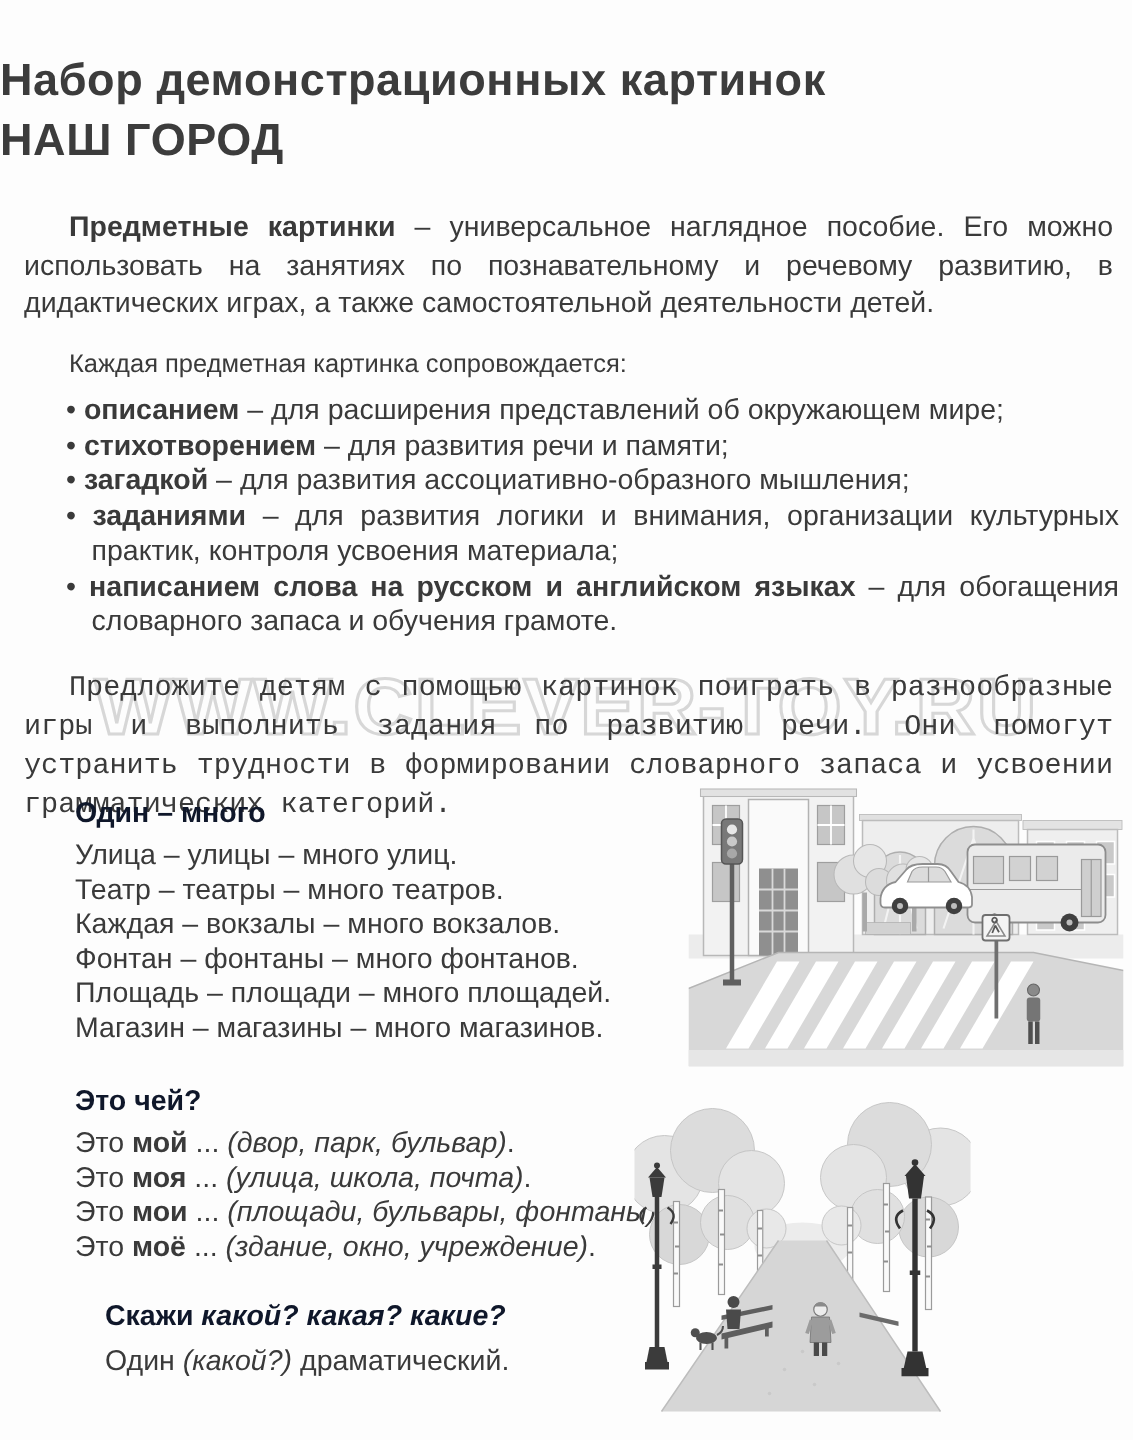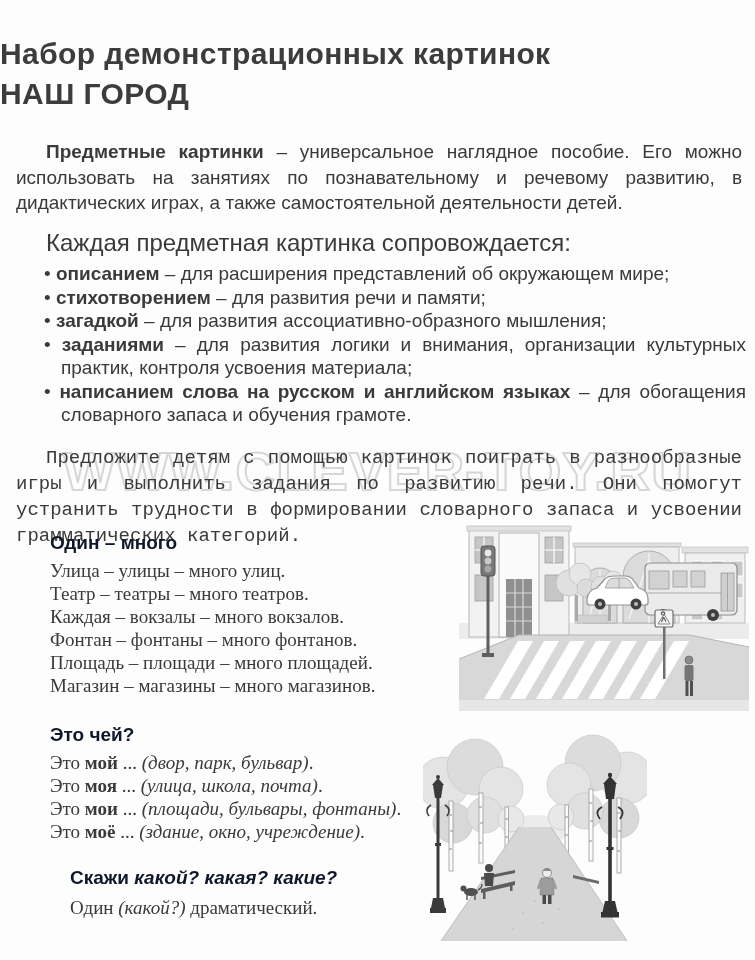--- a/index.html
+++ b/index.html
@@ -14,39 +14,39 @@
     font-size:30px; line-height:40px; font-weight:700;
     color:#3c3c3c; letter-spacing:.4px;
   }
   .title span { display:block; }
   .para {
     position:absolute; left:16px; width:726px; margin:0;
     font-size:19px; line-height:25.5px; text-align:justify; text-indent:30px;
   }
   .intro { top:139px; }
   .features-heading {
-    position:absolute; top:231px; left:46px; margin:0; font-size:24px; line-height:24px;
+    position:absolute; top:231px; left:46px; margin:0; font-size:17px; line-height:24px;
   }
   .features {
     position:absolute; top:258px; left:40px; width:702px; margin:4px; padding:0;
     list-style:none; font-size:19px; line-height:23.5px;
   }
   .feat { padding-left:17px; text-indent:-17px; text-align:justify; }
   .feat::before { content:"• "; }
   .suggestion { top:445px; line-height:26px;font-family:Liberation Mono, monospace; }
   .watermark {
     position:absolute; top:441px; left:0; width:755px; margin:0;
     text-align:center; white-space:nowrap;
     font-size:53px; font-weight:800; letter-spacing:1px;
     color:#fdfdfd; -webkit-text-stroke:2px #d7d7d7;
     transform:scaleX(1.04); transform-origin:center;
   }
   .sec { position:absolute; left:50px; font-size:19px; }
   .sec h2 { margin:0 0 5px 0; font-size:19px; line-height:23px; font-weight:700; color:#0f172a; }
-  .sec .line { line-height:23px;font-family:Liberation Serif, serif; }
+  .sec .line { line-height:23px; }
   .one-many { top:531px; }
   .whose { top:723px; }
   .say { top:866px;margin-left:20px; }
   .say h2 { margin-bottom:7px; }
   b { font-weight:700; } i { font-style:italic; }
   .ill { position:absolute; margin:0; padding:0; }
   .ill svg { display:block; width:100%; height:100%; }
   .ill-city { left:459px; top:519px; width:290px; height:192px; }
   .ill-park { left:423px; top:723px; width:224px; height:224px; }
 </style>

